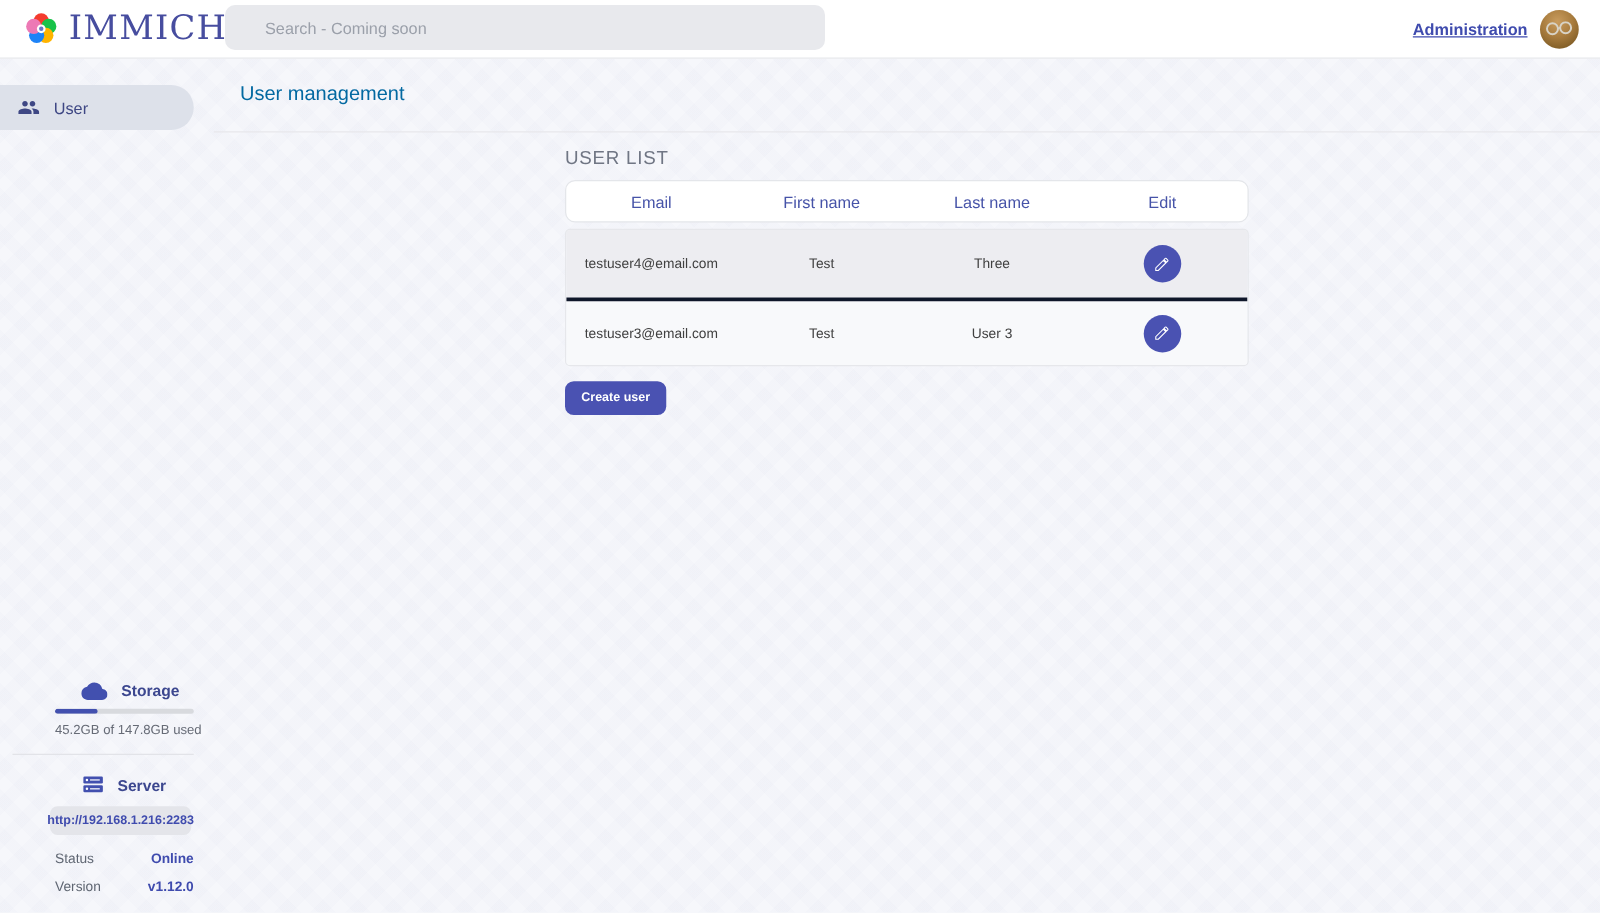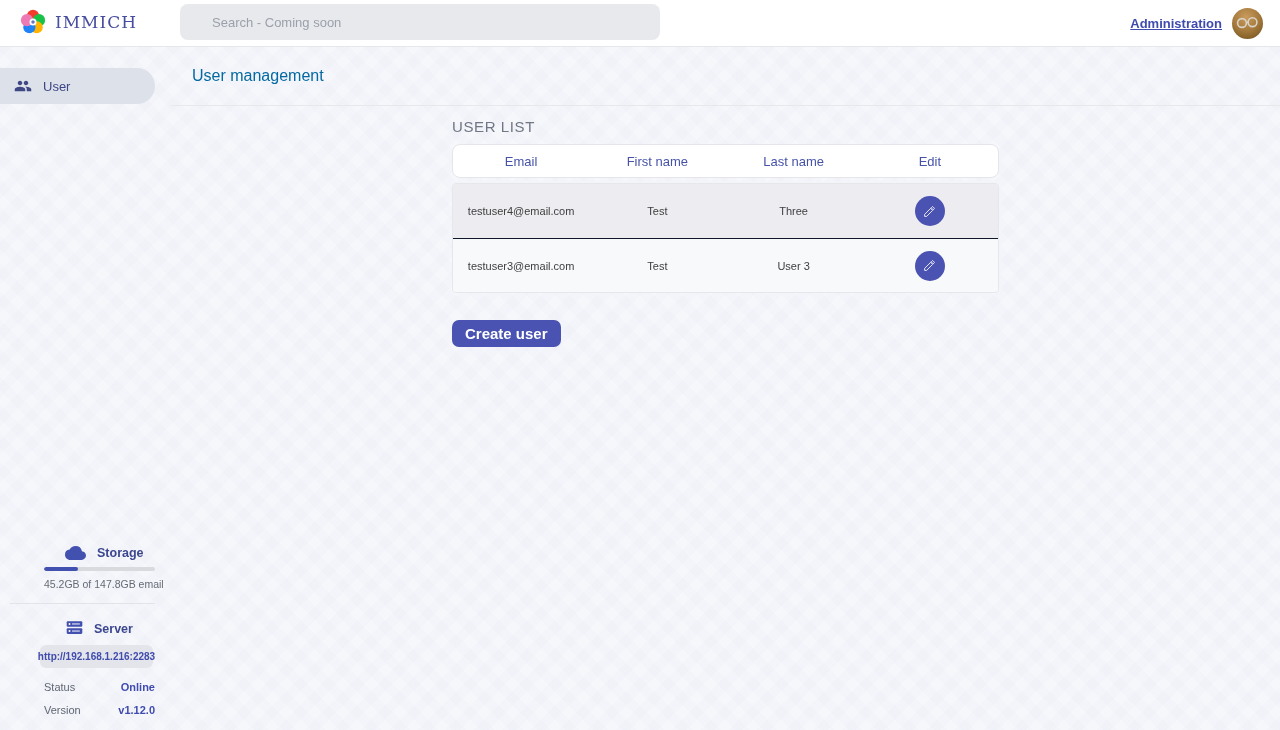--- a/index.html
+++ b/index.html
@@ -17,21 +17,21 @@
   
   .topbar {
     position:absolute; left:0; top:0; width:1280px; height:47px;
     background:#ffffff; border-bottom:1px solid #e6e7eb;
     display:flex; align-items:center;
   }
   .brand { position:absolute; left:18px; top:7px; display:flex; align-items:center; gap:7px; cursor:pointer; }
   .brand-logo { width:30px; height:30px; }
   .brand-name {
     font-family:"DejaVu Serif", serif;
-    font-size:17px; letter-spacing:1px; color:#474d9f; font-weight:400;
+    font-size:27px; letter-spacing:1px; color:#474d9f; font-weight:400;
   }
   .search-wrap {
     position:absolute; left:180px; top:4px; width:480px; height:36px;
     background:#e8e9ed; border-radius:8px; display:flex; align-items:center;
   }
   .search-wrap input {
     width:100%; height:100%; background:transparent; border:none; outline:none;
     padding:0 32px; font-size:13px; color:#555a63; font-family:"Liberation Sans", sans-serif;
   }
   .search-wrap input::placeholder { color:#9ba0aa; }
@@ -87,32 +87,32 @@
     margin-top:12px; font-size:15px; letter-spacing:0.6px; color:#707684; font-weight:400;
   }
   .table-head {
     margin-top:9px; height:34px; background:#ffffff;
     border:1px solid #e4e6ea; border-radius:8px;
     display:flex; align-items:center;
   }
   .th { width:25%; text-align:center; font-size:13px; font-weight:500; color:#4653a8; }
   .table-rows { margin-top:5px; border:1px solid #e6e7eb; border-radius:4px; overflow:hidden; }
   .trow { height:54px; display:flex; align-items:center; }
-  .trow + .trow { border-top:1px solid #0f172a; }
+  .trow + .trow { border-top:3px solid #0f172a; }
   .trow.shade { background:#ededf1; }
   .trow.light { background:#f8f9fb; }
   .td { width:25%; text-align:center; font-size:11px; color:#404040; }
   .td-edit { width:25%; display:flex; justify-content:center; }
   .edit-btn {
     width:30px; height:30px; border-radius:50%; border:none; cursor:pointer;
     background:#4a52b2; display:flex; align-items:center; justify-content:center;
   }
   .create-btn {
-    margin-top:27px; height:27px; padding:0 13px; border:none; border-radius:7px;
-    background:#4a52b2; color:#ffffff; font-size:15px; font-weight:700;
+    margin-top:12px; height:27px; padding:0 13px; border:none; border-radius:7px;
+    background:#4a52b2; color:#ffffff; font-size:10px; font-weight:700;
     font-family:"Liberation Sans", sans-serif; cursor:pointer;
     display:inline-flex; align-items:center;
   }
 </style>
 </head>
 <body>
 
 <header class="topbar">
   <div class="brand">
     <svg class="brand-logo" viewBox="0 0 36 36">
@@ -157,21 +157,21 @@
 
     <div class="sf-title-row">
       <svg width="21" height="15" viewBox="0 0 24 17" style="margin-left:14px;">
         <path d="M19.35 7.04A7.49 7.49 0 0 0 12 1C9.11 1 6.6 2.64 5.35 5.04A5.994 5.994 0 0 0 0 11c0 3.31 2.69 6 6 6h13c2.76 0 5-2.24 5-5 0-2.64-2.05-4.78-4.65-4.96z" fill="#4250af"></path>
       </svg>
       <span class="sf-title">Storage</span>
     </div>
     <div class="progress-track">
       <div class="progress-fill" style="width: 30.6%;"></div>
     </div>
-    <div class="usage-text">45.2GB of 147.8GB email</div>
+    <div class="usage-text">45.2GB of 147.8GB used</div>
 
     <div class="sf-divider"></div>
 
     <div class="sf-title-row">
       <svg width="17" height="17" viewBox="0 0 24 24" style="margin-left:15px;">
         <rect x="1" y="3" width="22" height="8" rx="1.5" fill="#4250af"></rect>
         <rect x="1" y="13" width="22" height="8" rx="1.5" fill="#4250af"></rect>
         <circle cx="5" cy="7" r="1.4" fill="#ffffff"></circle>
         <circle cx="5" cy="17" r="1.4" fill="#ffffff"></circle>
         <rect x="8.5" y="6.2" width="11" height="1.6" fill="#ffffff" opacity="0.85"></rect>

